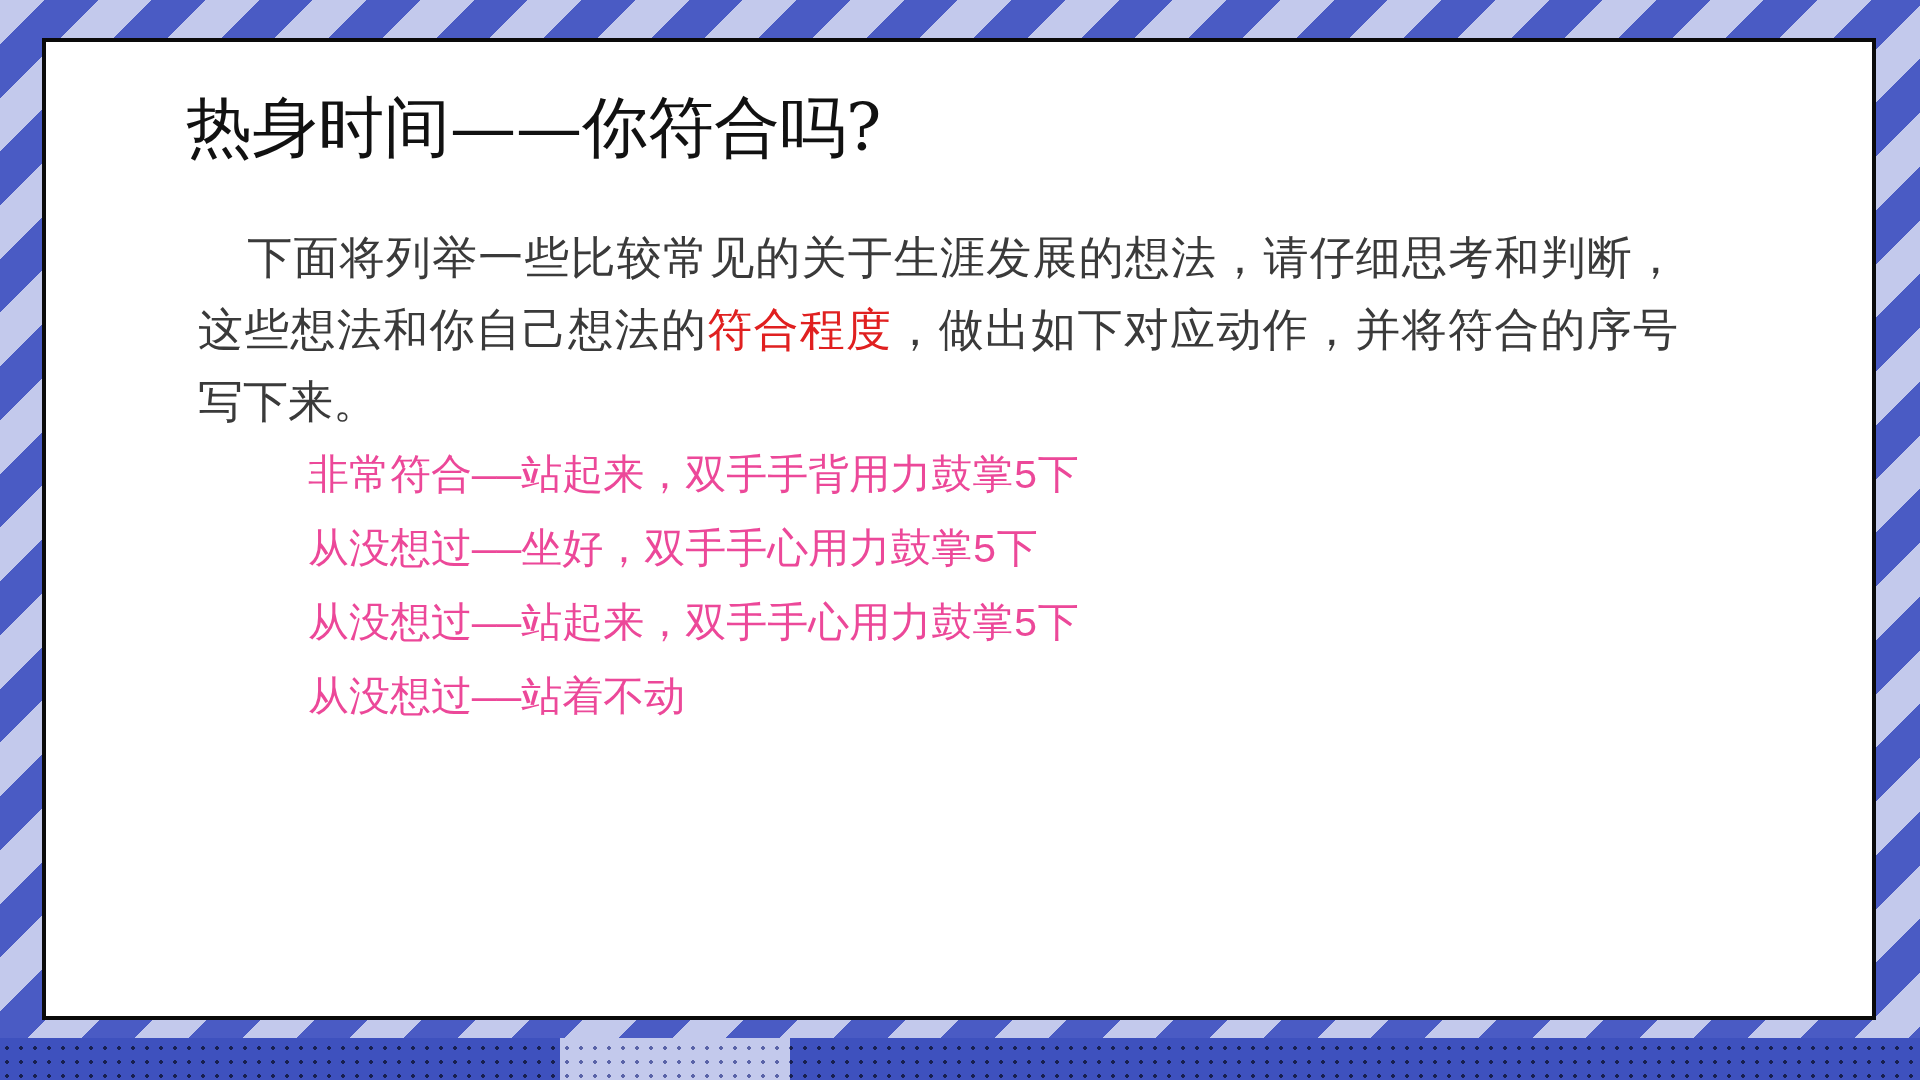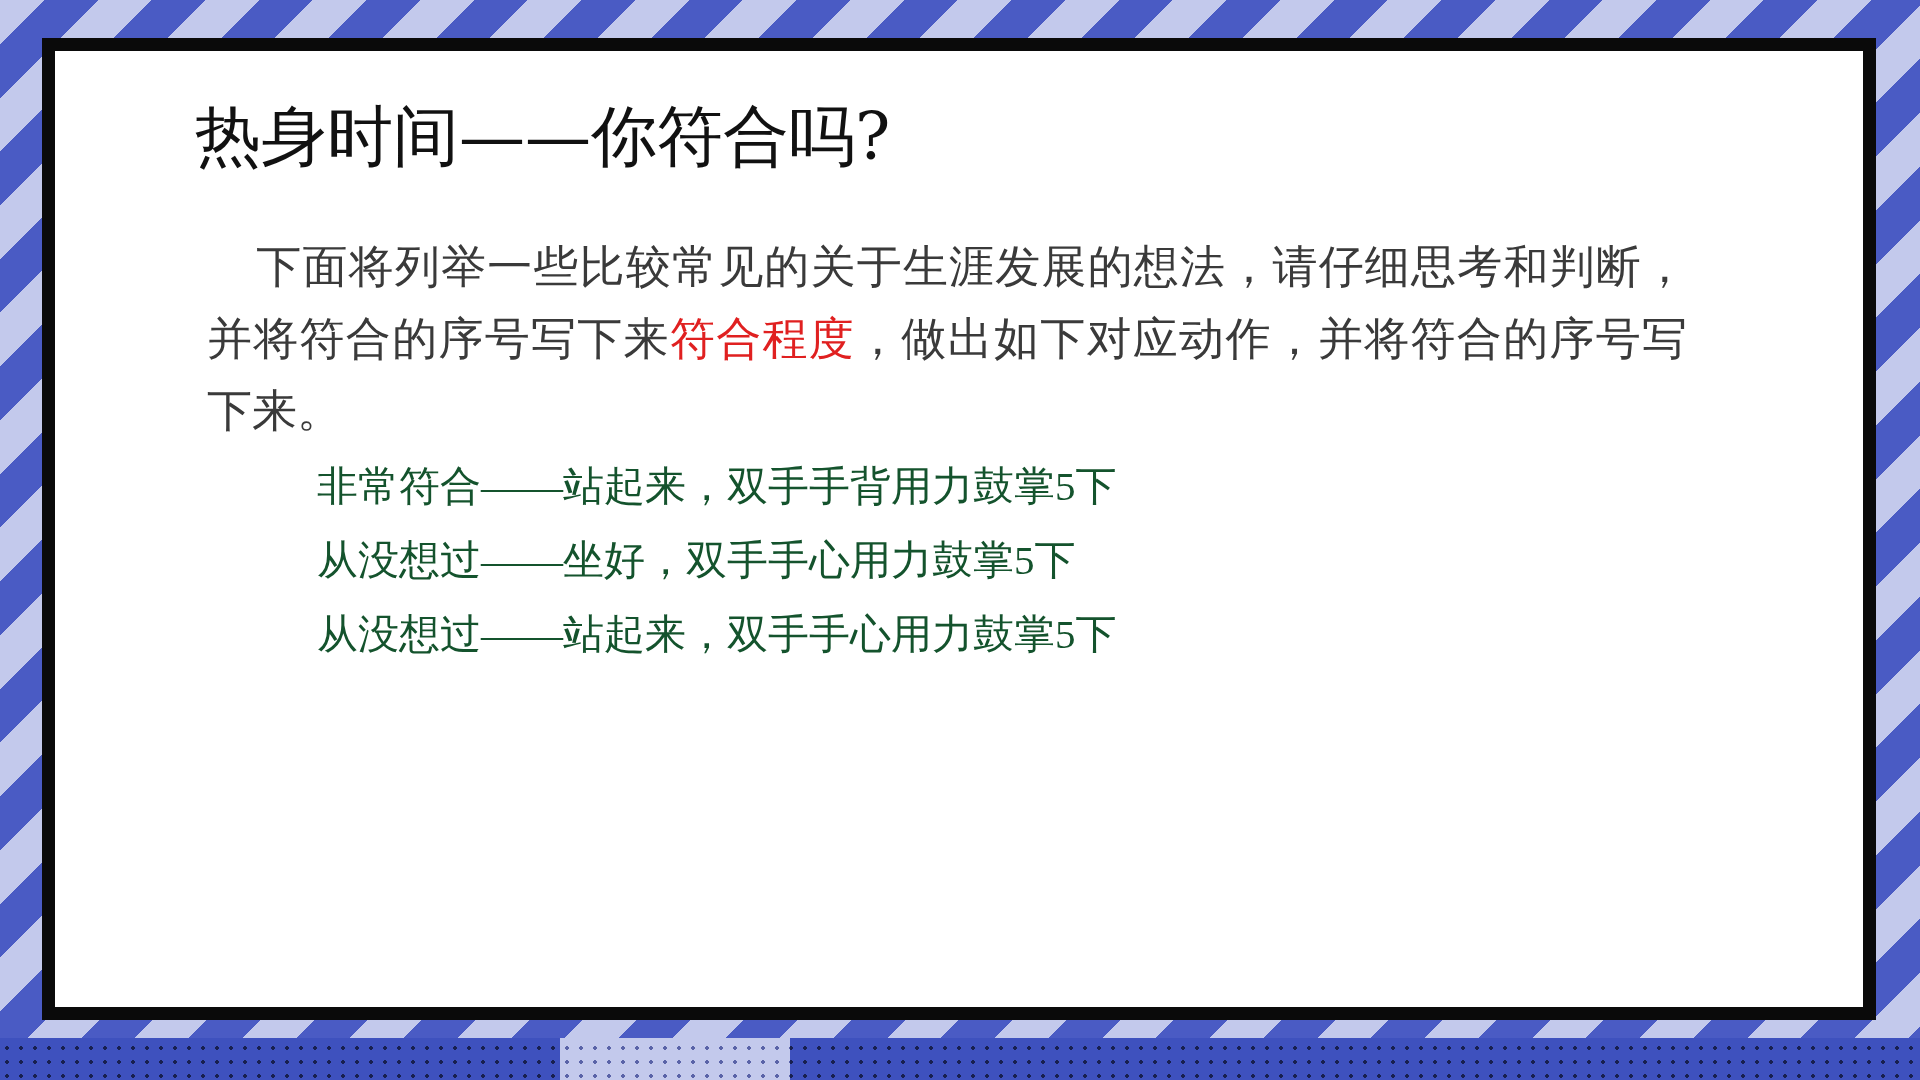--- a/index.html
+++ b/index.html
@@ -64,21 +64,21 @@
 
   
   .card-frame {
     position: absolute;
     left: 42px;
     top: 38px;
     width: 1834px;
     height: 982px;
     background: #0a0a0a;
     box-sizing: border-box;
-    padding: 13px;
+    padding: 4px;
   }
   .card-inner {
     position: relative;
     width: 100%;
     height: 100%;
     background: #ffffff;
     box-sizing: border-box;
   }
 
   
@@ -117,45 +117,46 @@
   
   .blue-list {
     position: absolute;
     left: 262px;
     top: 398px;
     width: 1320px;
   }
   .blue-item {
     font-size: 41px;
     line-height: 74px;
-    color: #14532d;
+    color: #ec4899;
     white-space: nowrap;
-    font-family: Liberation Serif, serif;
+    font-family: Liberation Mono, monospace;
   }
 </style>
 </head>
 <body>
 
 <div id="slide">
 
   <div class="stripes"></div>
   <div class="dot-band"></div>
   <div class="dot-band-light"></div>
 
   <div class="card-frame">
     <div class="card-inner">
 
       <div class="slide-title">热身时间——你符合吗?</div>
 
       <div class="body-block">
-        <span class="indent"></span><span>下面将列举一些比较常见的关于生涯发展的想法，请仔细思考和判断，并将符合的序号写下来</span><span class="hl-red">符合程度</span><span>，做出如下对应动作，并将符合的序号写下来。</span>
+        <span class="indent"></span><span>下面将列举一些比较常见的关于生涯发展的想法，请仔细思考和判断，这些想法和你自己想法的</span><span class="hl-red">符合程度</span><span>，做出如下对应动作，并将符合的序号写下来。</span>
       </div>
 
       <div class="blue-list">
         <div class="blue-item">非常符合——站起来，双手手背用力鼓掌5下</div>
         <div class="blue-item">从没想过——坐好，双手手心用力鼓掌5下</div>
         <div class="blue-item">从没想过——站起来，双手手心用力鼓掌5下</div>
+        <div class="blue-item">从没想过——站着不动</div>
       </div>
 
     </div>
   </div>
 
 </div>
 
 </body></html>

